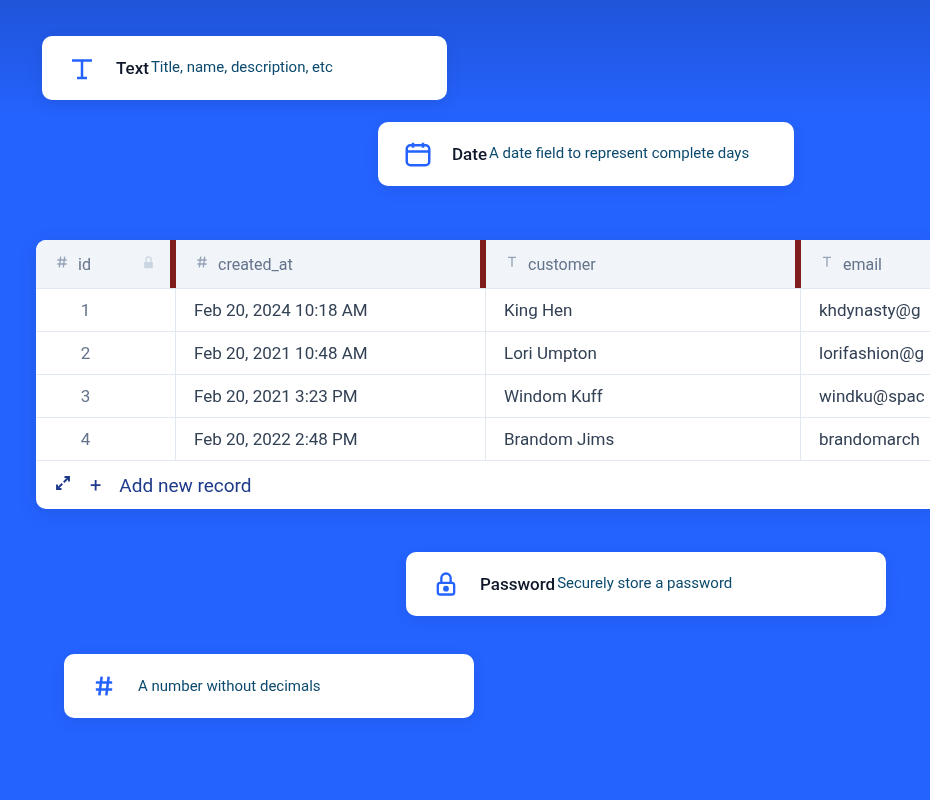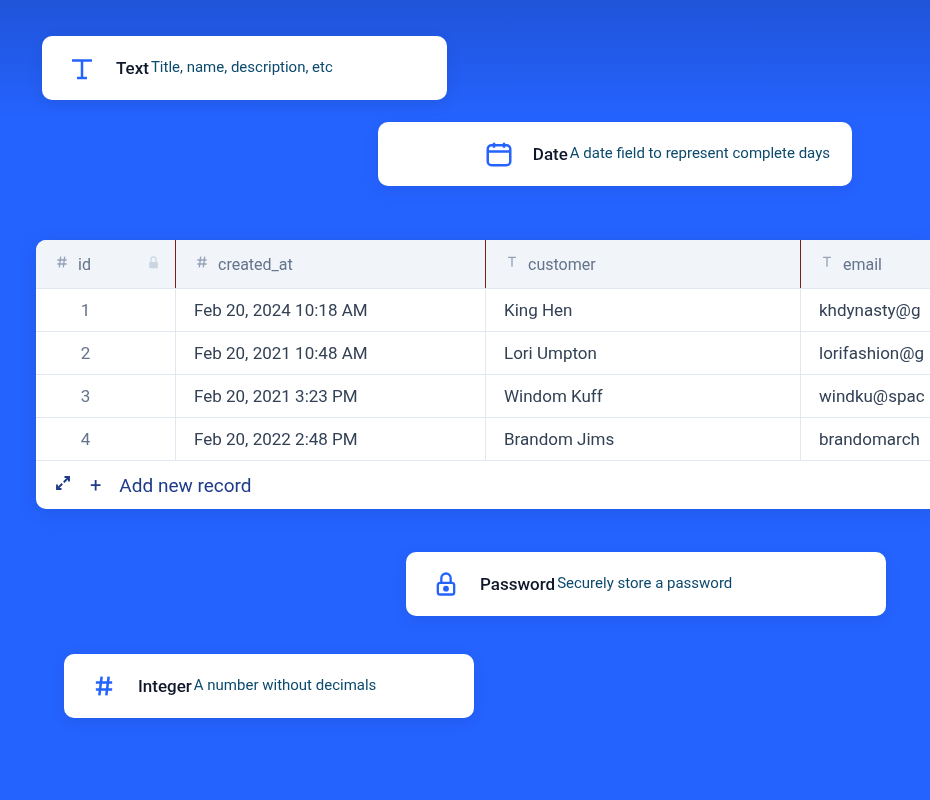--- a/index.html
+++ b/index.html
@@ -32,21 +32,21 @@
   .card .icon-box {
     width: 36px; height: 36px;
     display: flex; align-items: center; justify-content: center;
     flex-shrink: 0;
   }
   .card .text-block { display: flex; flex-direction: row; gap: 2px; }
   .card .title { font-size: 17px; font-weight: 500; color: #0f172a; }
   .card .desc { font-size: 15px; color: #0c4a6e; }
 
   .card-text { top: 36px; left: 42px; width: 405px; }
-  .card-date { top: 122px; left: 378px; width: 474px; justify-content: flex-end; }
+  .card-date { top: 122px; left: 378px; width: 416px; }
   .card-password { top: 552px; left: 406px; width: 480px; }
   .card-integer { top: 654px; left: 64px; width: 410px; }
 
   .table-wrap {
     position: absolute;
     top: 240px;
     left: 36px;
     right: 0;
     background: #fff;
     border-radius: 10px 0 0 10px;
@@ -59,21 +59,21 @@
     background: #f1f4f9;
     border-bottom: 1px solid #e2e8f0;
   }
   .th {
     display: flex;
     align-items: center;
     gap: 8px;
     padding: 14px 18px;
     font-size: 16px;
     color: #64748b;
-    border-right: 1px solid #7f1d1d;
+    border-right: 6px solid #7f1d1d;
     position: relative;
   }
   .th:last-child { border-right: none; }
   .th .lock {
     position: absolute;
     right: 14px;
     color: #cbd5e1;
   }
   .type-icon { color: #94a3b8; }
   .table-body .row {
@@ -226,16 +226,15 @@
   </div>
 </div>
 
 <div class="card card-integer">
   <div class="icon-box">
     <svg width="28" height="28" viewBox="0 0 24 24" fill="none" stroke="#2563ff" stroke-width="2.2">
         <path d="M5 9h14M5 15h14M10 4l-2 16M16 4l-2 16"></path>
       </svg>
   </div>
   <div class="text-block">
-    <div class="title">Integer</div>
     <div class="desc">A number without decimals</div>
   </div>
 </div>
 
 </body></html>

